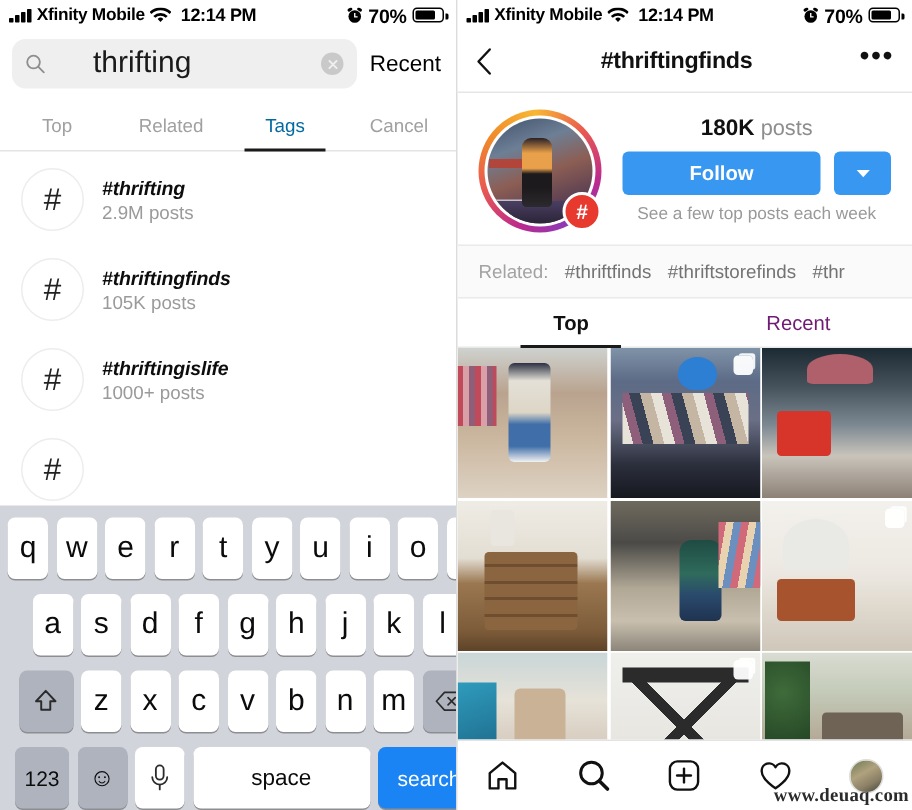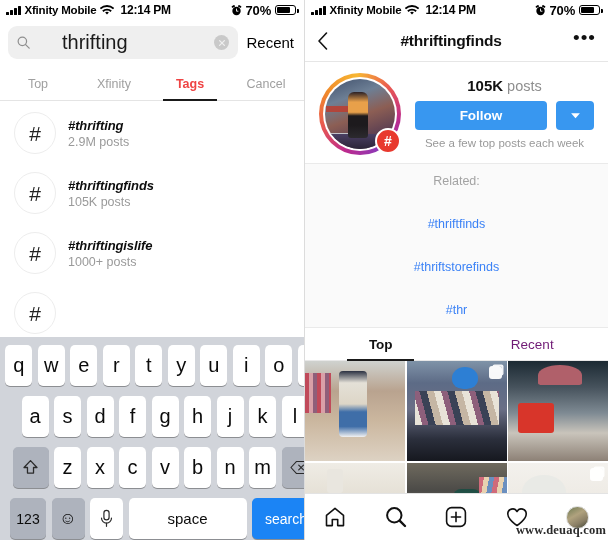--- a/index.html
+++ b/index.html
@@ -42,21 +42,21 @@
     width: 15px; height: 15px; border-radius: 50%; background: #c9c9c9;
     display:flex; align-items:center; justify-content:center; flex:none;
   }
   .clearbtn svg { width: 8px; height: 8px; }
   .cancelbtn { font-size: 15px; color: #000; padding-right: 2px; white-space: nowrap; }
 
   .tabs {
     display: flex; border-bottom: 1px solid #e4e4e4; background:#fff;
   }
   .tab { flex: 1; text-align: center; font-size: 12.5px; color: #a0a0a0; padding: 10px 0 9px; position: relative; }
-  .tab.active { color: #ef4444; font-weight: bold; }
+  .tab.active { color: #0369a1; font-weight: normal; }
   .tab.active::after {
     content: ""; position: absolute; left: 14%; right: 14%; bottom: -1px;
     height: 1.6px; background: #1a1a1a;
   }
 
   .taglist { padding-top: 2px; }
   .tagrow { display: flex; align-items: center; gap: 12px; padding: 9px 14px; }
   .hashcircle {
     width: 42px; height: 42px; border-radius: 50%; border: 1px solid #ededed;
     display: flex; align-items: center; justify-content: center; flex: none;
@@ -134,24 +134,23 @@
     width: 38px; height: 29px; background: #3897f0; border-radius: 4px;
     display: flex; align-items: center; justify-content: center;
   }
   .dropbtn svg { width: 11px; height: 7px; }
   .subnote { font-size: 11.5px; color: #999; }
 
   .related {
     background: #fafafa; border-top: 1px solid #eaeaea; border-bottom: 1px solid #eaeaea;
     padding: 10px 14px; display: flex; gap: 11px; align-items: center; white-space: nowrap; overflow: hidden;
     font-size: 12.5px;
-    flex-direction: column;
   }
   .related .lbl { color: #a3a3a3; }
-  .related .rtag { color: #3b82f6; font-weight: 500; margin-top: 18px; }
+  .related .rtag { color: #737373; font-weight: 500; }
 
   .feedtabs { display: flex; border-bottom: 1px solid #e8e8e8; }
   .ftab { flex: 1; text-align: center; padding: 9px 0 8px; font-size: 13.5px; color: #701a75; position: relative; }
   .ftab.active { color: #111; font-weight: bold; }
   .ftab.active::after { content:""; position:absolute; left:28%; right:28%; bottom:-1px; height:1.6px; background:#1a1a1a; }
 
   .grid { display: grid; grid-template-columns: repeat(3, 1fr); gap: 1.5px; background: #fff; }
   .cell { position: relative; width: 100%; padding-top: 100%; overflow: hidden; }
   .cell > .img { position: absolute; inset: 0; }
   .multi {
@@ -257,21 +256,21 @@
               <line x1="2" y1="2" x2="8" y2="8" stroke="#efefef" stroke-width="1.6" stroke-linecap="round"></line>
               <line x1="8" y1="2" x2="2" y2="8" stroke="#efefef" stroke-width="1.6" stroke-linecap="round"></line>
             </svg>
         </div>
       </div>
       <span class="cancelbtn">Recent</span>
     </div>
 
     <div class="tabs">
       <div class="tab">Top</div>
-      <div class="tab">Xfinity</div>
+      <div class="tab">Related</div>
       <div class="tab active">Tags</div>
       <div class="tab">Cancel</div>
     </div>
 
     <div class="taglist">
       <div class="tagrow">
         <div class="hashcircle">#</div>
         <div class="tagtexts">
           <span class="tagname">#thrifting</span>
           <span class="tagcount">2.9M posts</span>
@@ -405,21 +404,21 @@
               <div class="floor"></div>
                 <div class="fig"></div>
             </div>
           </div>
         </div>
         <div class="hashbadge">#</div>
       </div>
 
       <div class="profinfo">
         <div class="postcount">
-          <b>105K</b>
+          <b>180K</b>
           <span>posts</span>
         </div>
         <div class="btnrow">
           <div class="followbtn">Follow</div>
           <div class="dropbtn">
             <svg viewBox="0 0 12 8">
                 <polygon points="1,1.5 11,1.5 6,7" fill="#fff"></polygon>
               </svg>
           </div>
         </div>

